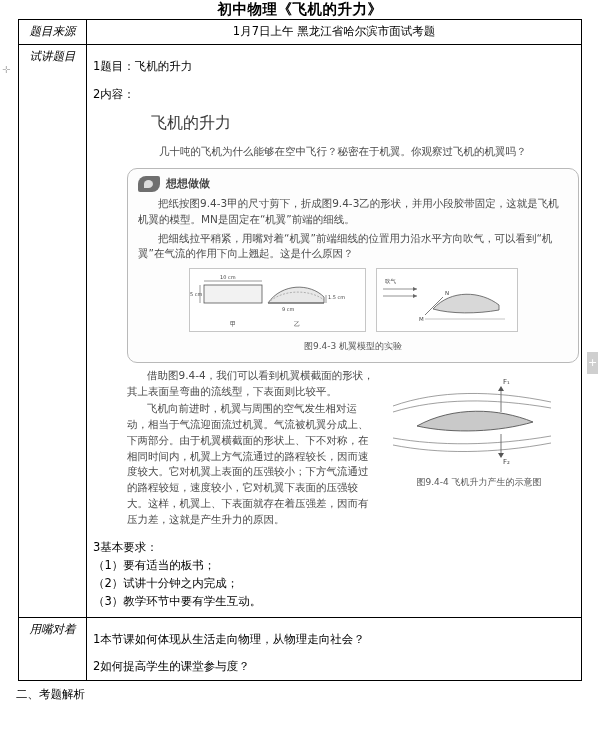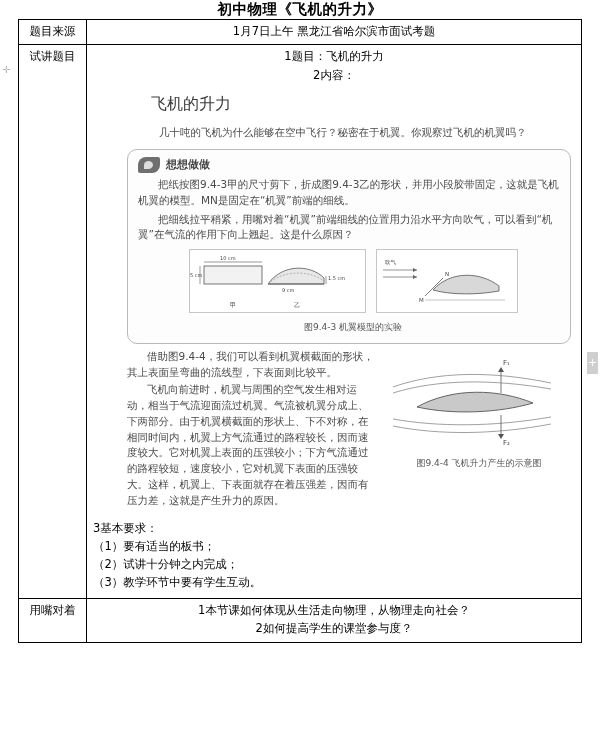--- a/index.html
+++ b/index.html
@@ -48,31 +48,32 @@
     vertical-align: top;
     font-size: 11.5px;
     line-height: 1.55;
   }
   td.label {
     width: 66px;
     text-align: center;
     vertical-align: middle;
     padding: 3px 2px;
     font-size: 11.5px;
+    font-style: italic;
   }
   td.src-value {
     text-align: center;
     vertical-align: middle;
     padding: 3px 4px;
     font-size: 11.5px;
   }
   td.body {
     padding: 3px 6px 6px 6px;
   }
-  .ln { margin: 0 0 1px 0; text-align: center; }
+  .ln { margin: 10px 0 1px 0; }
   .req-line { margin: 0; }
   .excerpt {
     margin: 8px 0 0 0;
     color: #3a3a3a;
   }
   .ex-title {
     margin: 0 0 8px 58px;
     font-size: 16px;
     color: #3a3a3a;
     font-family: Liberation Serif, serif;
@@ -84,21 +85,21 @@
     color: #4a4a4a;
     line-height: 1.5;
     text-indent: 20px;
   }
   
   .activity {
     margin: 8px 0 0 34px;
     width: 430px;
     border: 1px solid #b9b9b9;
     border-radius: 10px;
-    padding: 6px 2px 8px 10px;
+    padding: 6px 10px 8px 10px;
     background: #fdfdfd;
   }
   .activity-head {
     display: flex;
     align-items: center;
     gap: 6px;
     margin-bottom: 4px;
   }
   .activity-head .badge {
     width: 22px;
@@ -316,16 +317,17 @@
       <tr>
         <td class="label">用嘴对着</td>
         <td class="answer">
           <div class="ln">1本节课如何体现从生活走向物理，从物理走向社会？</div>
           <div class="ln">2如何提高学生的课堂参与度？</div>
         </td>
       </tr>
     </tbody>
   </table>
 
+  <div class="tail-text">二、考题解析</div>
 
   <div class="plus-right">+</div>
 
 </div>
 
 </body></html>

